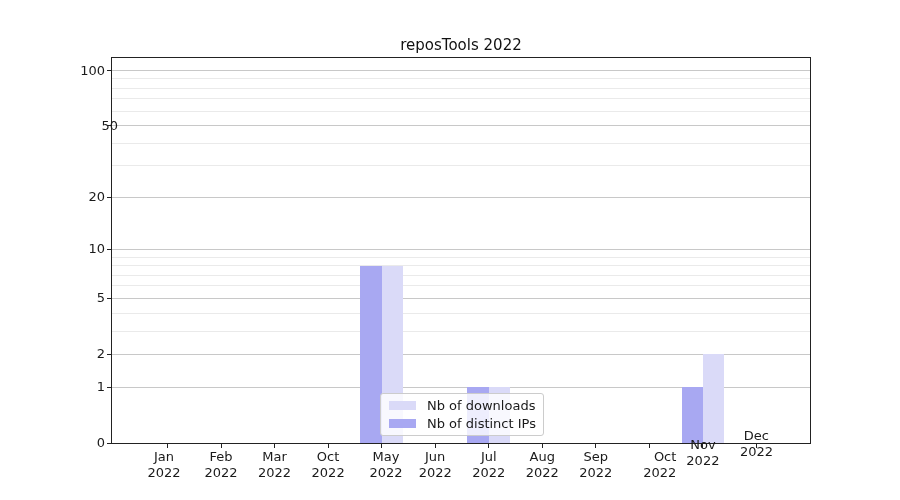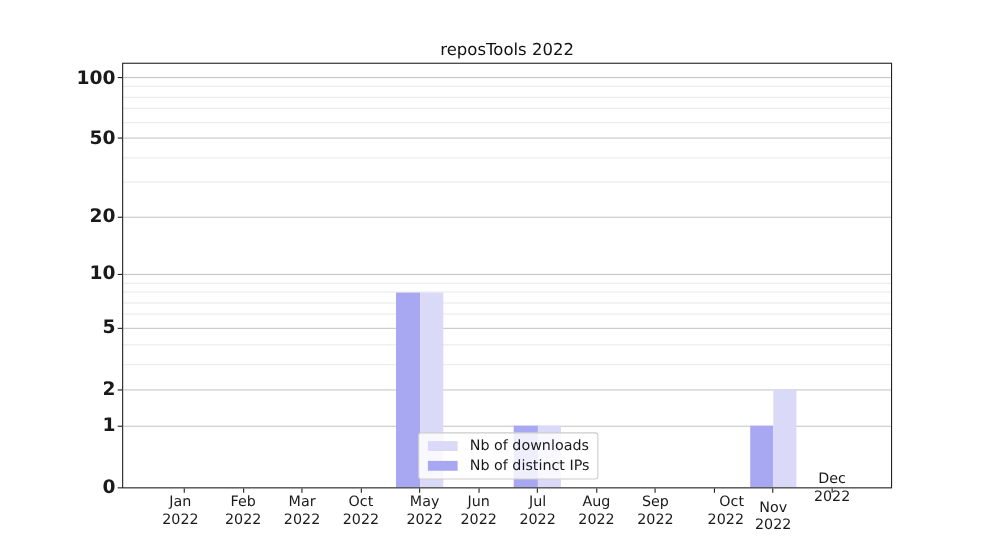--- a/index.html
+++ b/index.html
@@ -15,21 +15,21 @@
   .layer{position:absolute;left:0;top:0;width:900px;height:500px;}
   .gridline{position:absolute;height:1px;left:112px;width:698px;}
   .bar{position:absolute;}
   .frame{
     position:absolute;left:111px;top:57px;width:700px;height:387px;
     box-sizing:border-box;border:1px solid #222222;pointer-events:none;
   }
   .ytick{position:absolute;width:4px;height:1px;background:#222222;}
   .xtick{position:absolute;width:1px;height:4px;background:#222222;}
   .ylabel{
-    position:absolute;width:42px;text-align:right;font-size:17px;line-height:16px;font-weight:bold;
+    position:absolute;width:42px;text-align:right;font-size:13px;line-height:16px;
   }
   .xlabel{
     position:absolute;width:54px;text-align:center;font-size:13px;line-height:16px;
     white-space:pre-line;
   }
   .legend{
     position:absolute;left:380px;top:393px;width:164px;height:43px;
     box-sizing:border-box;background:rgba(255,255,255,0.8);
     border:1px solid #cccccc;border-radius:3px;
     display:flex;flex-direction:column;justify-content:space-evenly;
@@ -84,21 +84,21 @@
       <div class="ylabel" style="left: 63px; top: 379.054px;">1</div>
       <div class="ytick" style="left: 107px; top: 353.828px;"></div>
       <div class="ylabel" style="left: 63px; top: 346.328px;">2</div>
       <div class="ytick" style="left: 107px; top: 297.882px;"></div>
       <div class="ylabel" style="left: 63px; top: 290.382px;">5</div>
       <div class="ytick" style="left: 107px; top: 248.959px;"></div>
       <div class="ylabel" style="left: 63px; top: 241.459px;">10</div>
       <div class="ytick" style="left: 107px; top: 196.768px;"></div>
       <div class="ylabel" style="left: 63px; top: 189.268px;">20</div>
       <div class="ytick" style="left: 107px; top: 125.151px;"></div>
-      <div class="ylabel" style="left: 63px; top: 117.651px;">50</div>
+      <div class="ylabel" style="left: 76px; top: 117.651px;">50</div>
       <div class="ytick" style="left: 107px; top: 70px;"></div>
       <div class="ylabel" style="left: 63px; top: 62.5px;">100</div>
       <div class="xtick" style="left: 167px; top: 444px;"></div>
       <div class="xlabel" style="left: 137px; top: 449px; text-align: center;">Jan
 2022</div>
       <div class="xtick" style="left: 220.54px; top: 444px;"></div>
       <div class="xlabel" style="left: 194.04px; top: 449px;">Feb
 2022</div>
       <div class="xtick" style="left: 274.08px; top: 444px;"></div>
       <div class="xlabel" style="left: 247.58px; top: 449px;">Mar
@@ -118,21 +118,21 @@
       <div class="xtick" style="left: 541.78px; top: 444px;"></div>
       <div class="xlabel" style="left: 515.28px; top: 449px;">Aug
 2022</div>
       <div class="xtick" style="left: 595.32px; top: 444px;"></div>
       <div class="xlabel" style="left: 568.82px; top: 449px;">Sep
 2022</div>
       <div class="xtick" style="left: 648.86px; top: 444px;"></div>
       <div class="xlabel" style="left: 622.36px; top: 449px; text-align: right;">Oct
 2022</div>
       <div class="xtick" style="left: 702.4px; top: 444px;"></div>
-      <div class="xlabel" style="left: 675.9px; top: 454px;">Nov
+      <div class="xlabel" style="left: 675.9px; top: 437px;">Nov
 2022</div>
       <div class="xtick" style="left: 755.94px; top: 444px;"></div>
       <div class="xlabel" style="left: 729.44px; top: 428px;">Dec
 2022</div>
     </div>
 
   <div class="legend">
     <div class="lrow">
       <span class="swatch" style="background: rgb(218, 218, 248);"></span>
       <span class="llabel">Nb of downloads</span>

